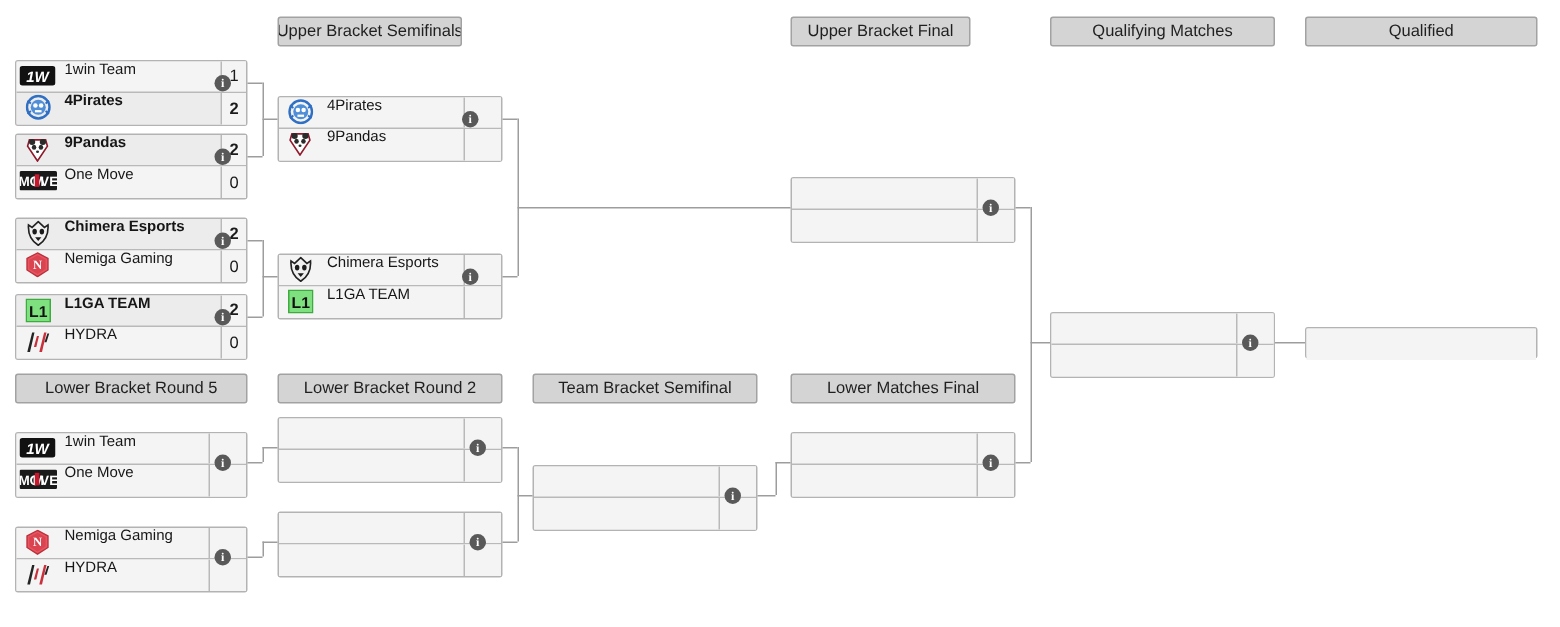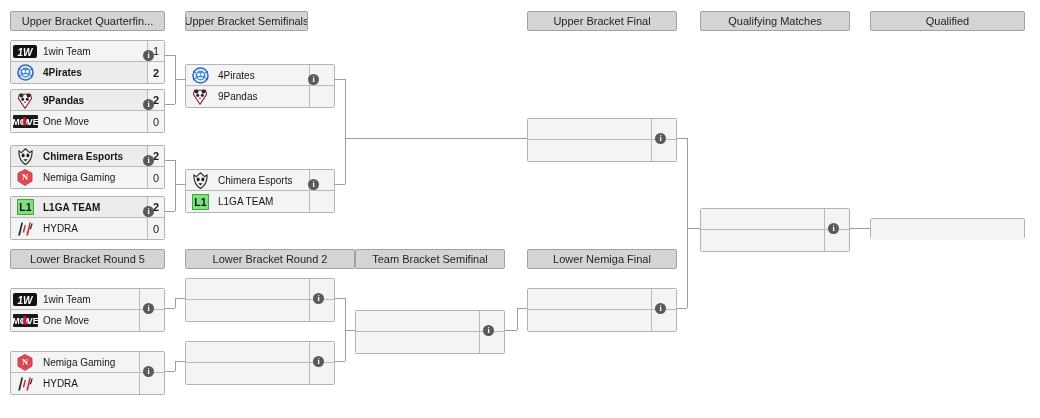--- a/index.html
+++ b/index.html
@@ -35,21 +35,21 @@
     position:absolute;
     background:#f2f2f2;
     border:1px solid #b3b3b3;
     border-radius:2px;
   }
   .match.empty { background:#f2f2f2; }
   .match .row {
     position:relative;
     height:21px;
     display:flex;
-    align-items:center;
+    align-items:flex-start;
     background:#f4f4f4;
   }
   .match .row.top { border-bottom:1px solid #b9b9b9; }
   .match .row.win { background:#ececec; }
   .match .logo {
     width:26px; height:19px;
     flex:0 0 26px;
     display:flex; align-items:center; justify-content:center;
     margin-left:1px;
   }
@@ -95,46 +95,43 @@
   .lnh { height:1px; }
   .lnv { width:1px; }
 
   
   .lg { display:block; }
 </style>
 </head>
 <body>
 
 <div id="bracket">
-    <div class="round-header" style="left: 10px; top: 11px; width: 155px;">
-      <span>Upper Bracket Quarterfin...</span>
-    </div>
     <div class="round-header" style="left: 185px; top: 11px; width: 123px;">
       <span>Upper Bracket Semifinals</span>
     </div>
-    <div class="round-header" style="left: 527px; top: 11px; width: 150px;">
+    <div class="round-header" style="left: 527px; top: 11px; width: 120px;">
       <span>Upper Bracket Final</span>
     </div>
     <div class="round-header" style="left: 870px; top: 11px; width: 155px;">
       <span>Qualified</span>
     </div>
     <div class="round-header" style="left: 700px; top: 11px; width: 150px;">
       <span>Qualifying Matches</span>
     </div>
     <div class="round-header" style="left: 10px; top: 249px; width: 155px;">
       <span>Lower Bracket Round 5</span>
     </div>
-    <div class="round-header" style="left: 185px; top: 249px; width: 170px;">
+    <div class="round-header" style="left: 185px; top: 249px; width: 150px;">
       <span>Lower Bracket Round 2</span>
     </div>
     <div class="round-header" style="left: 355px; top: 249px; width: 150px;">
       <span>Team Bracket Semifinal</span>
     </div>
     <div class="round-header" style="left: 527px; top: 249px; width: 150px;">
-      <span>Lower Nemiga Final</span>
+      <span>Lower Matches Final</span>
     </div>
     <div class="ln lnh" style="left: 165px; top: 55px; width: 10px;"></div>
     <div class="ln lnv" style="left: 175px; top: 55px; height: 24px;"></div>
     <div class="ln lnh" style="left: 175px; top: 79px; width: 10px;"></div>
     <div class="ln lnh" style="left: 165px; top: 104px; width: 10px;"></div>
     <div class="ln lnv" style="left: 175px; top: 79px; height: 25px;"></div>
     <div class="ln lnh" style="left: 165px; top: 160px; width: 10px;"></div>
     <div class="ln lnv" style="left: 175px; top: 160px; height: 24px;"></div>
     <div class="ln lnh" style="left: 175px; top: 184px; width: 10px;"></div>
     <div class="ln lnh" style="left: 165px; top: 211px; width: 10px;"></div>

